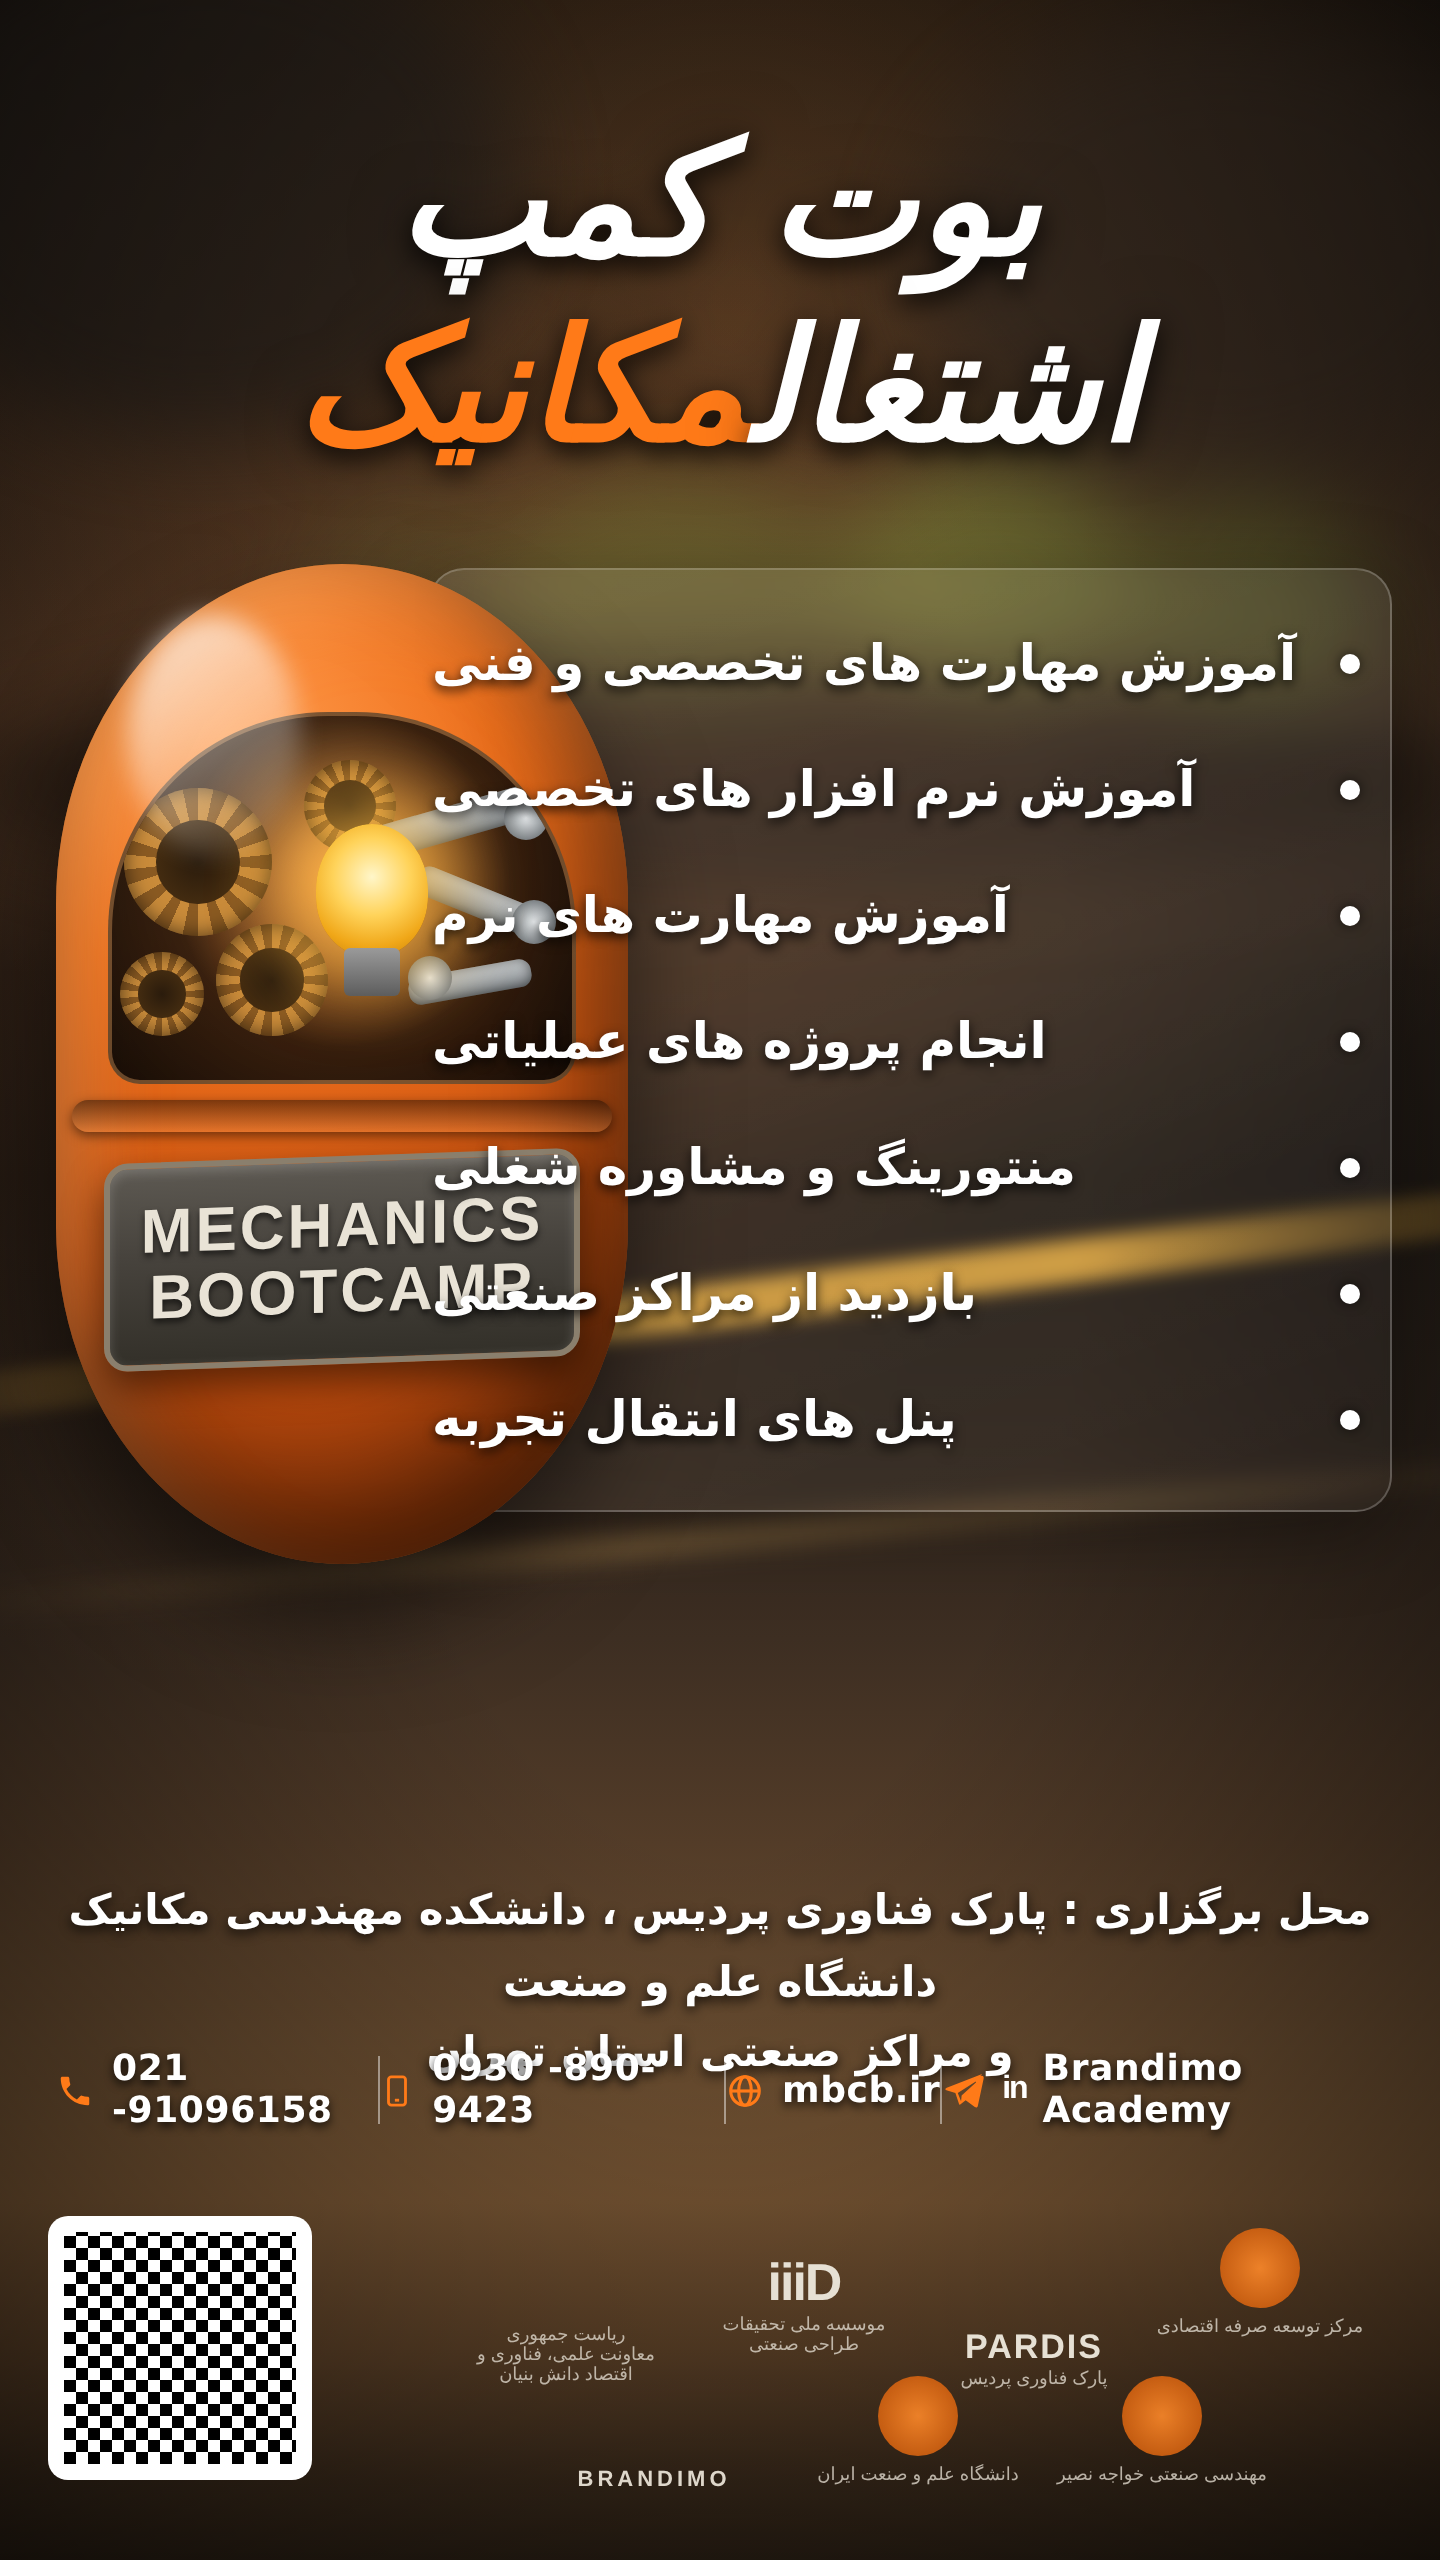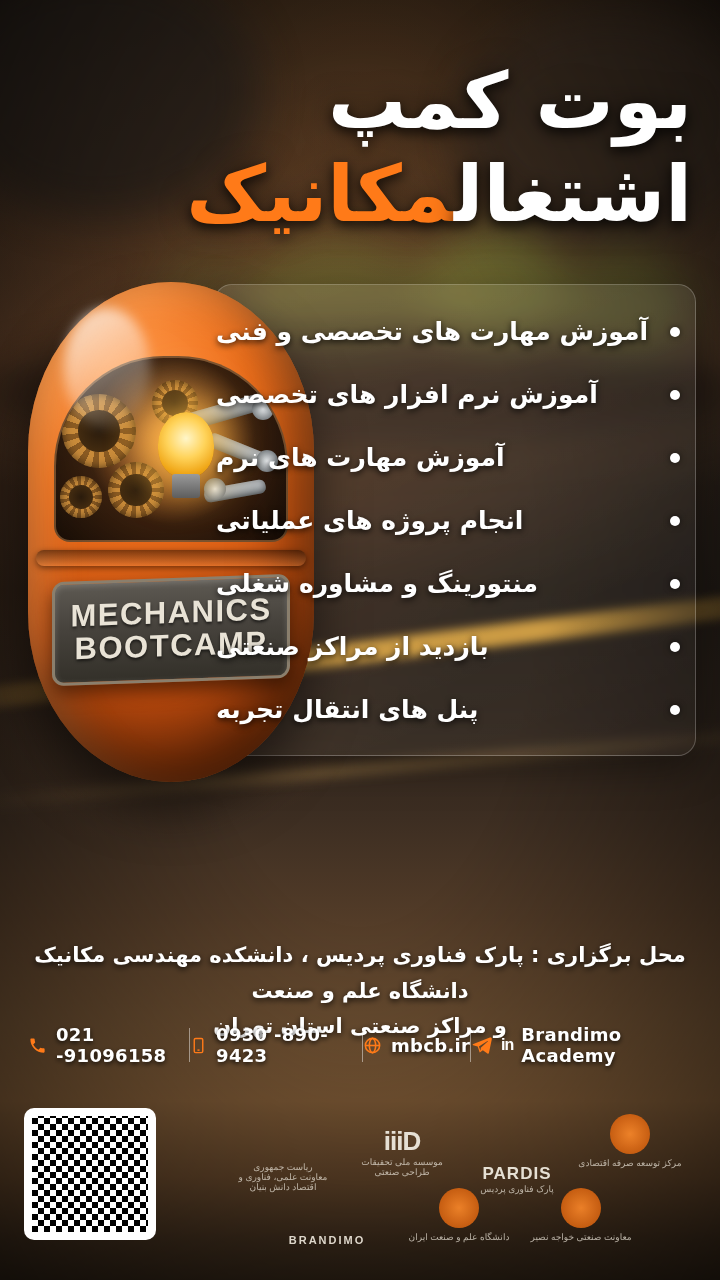--- a/index.html
+++ b/index.html
@@ -53,22 +53,23 @@
   .floor-line2{
     position:absolute;left:-40px;top:760px;width:900px;height:10px;
     background:linear-gradient(90deg,rgba(255,200,110,0) 0%,rgba(255,200,110,.35) 40%,rgba(255,200,110,0) 100%);
     transform:rotate(-5deg);filter:blur(6px);
   }
   .vignette{position:absolute;inset:0;background:radial-gradient(ellipse at 50% 45%, rgba(0,0,0,0) 35%, rgba(0,0,0,.55) 100%);}
 
   
   .title-wrap{
     position:absolute;top:58px;right:28px;left:28px;
-    text-align:right;
+    text-align:center;
     z-index:6;
+    font-style:italic;
   }
   .title-line{
     font-weight:bold;
     font-size:74px;
     line-height:1.12;
     letter-spacing:-1px;
     color:#ffffff;
     text-shadow:0 4px 12px rgba(0,0,0,.75), 0 0 30px rgba(0,0,0,.5);
     direction:rtl;
   }
@@ -454,17 +455,17 @@
     <div class="logo l5">
       <div class="emblem sq"></div>
       <div class="brandimo">BRANDIMO</div>
     </div>
     <div class="logo l6">
       <div class="emblem orange"></div>
       <div class="fa">دانشگاه علم و صنعت ایران</div>
     </div>
     <div class="logo l7">
       <div class="emblem orange"></div>
-      <div class="fa">معاونت صنعتی خواجه نصیر</div>
+      <div class="fa">مهندسی صنعتی خواجه نصیر</div>
     </div>
   </div>
 
 </div>
 
 </body></html>

